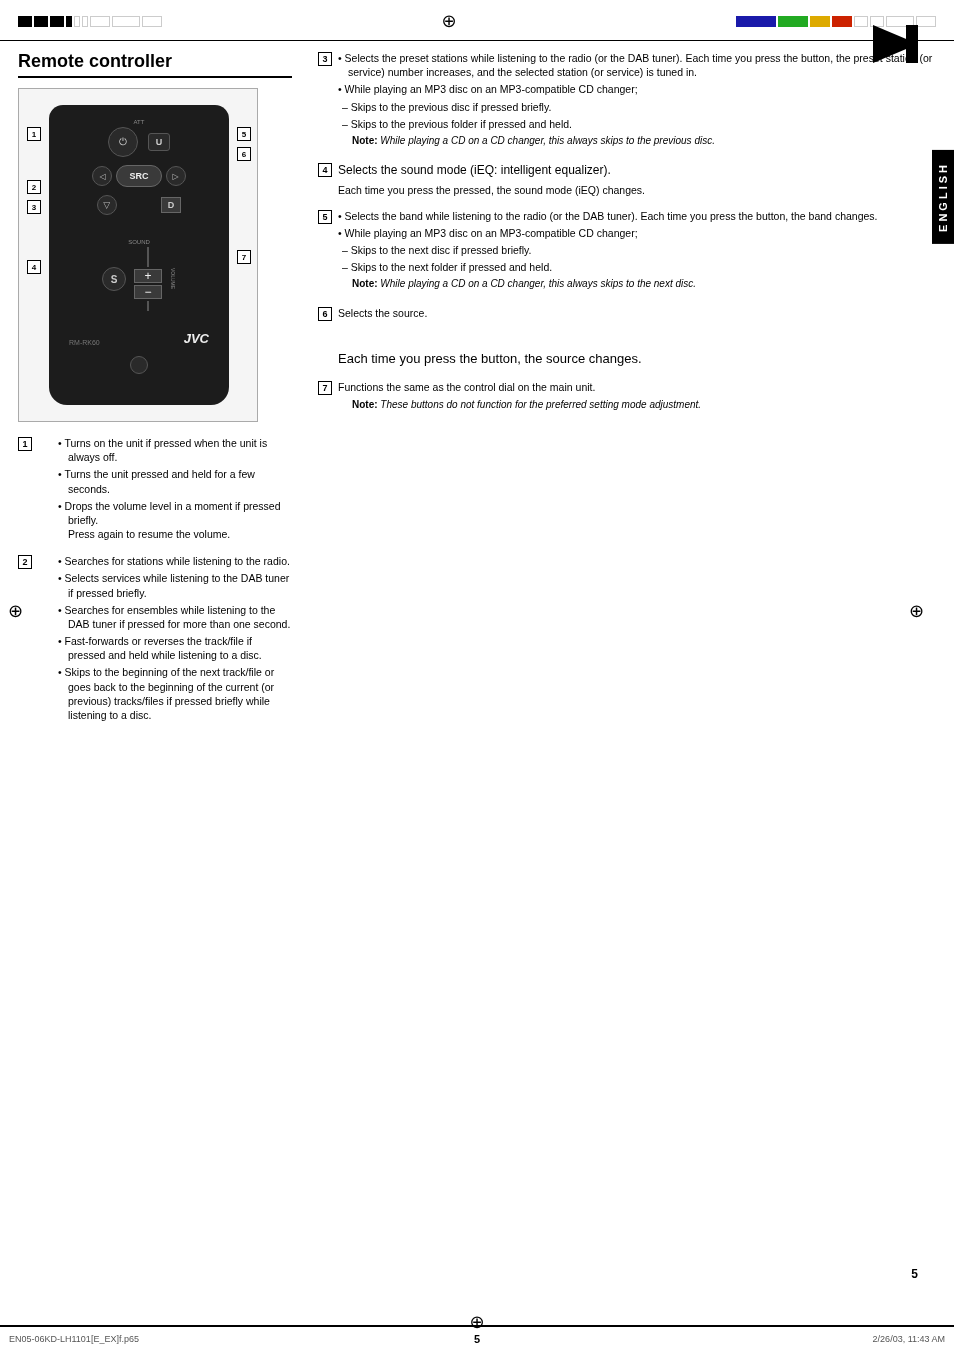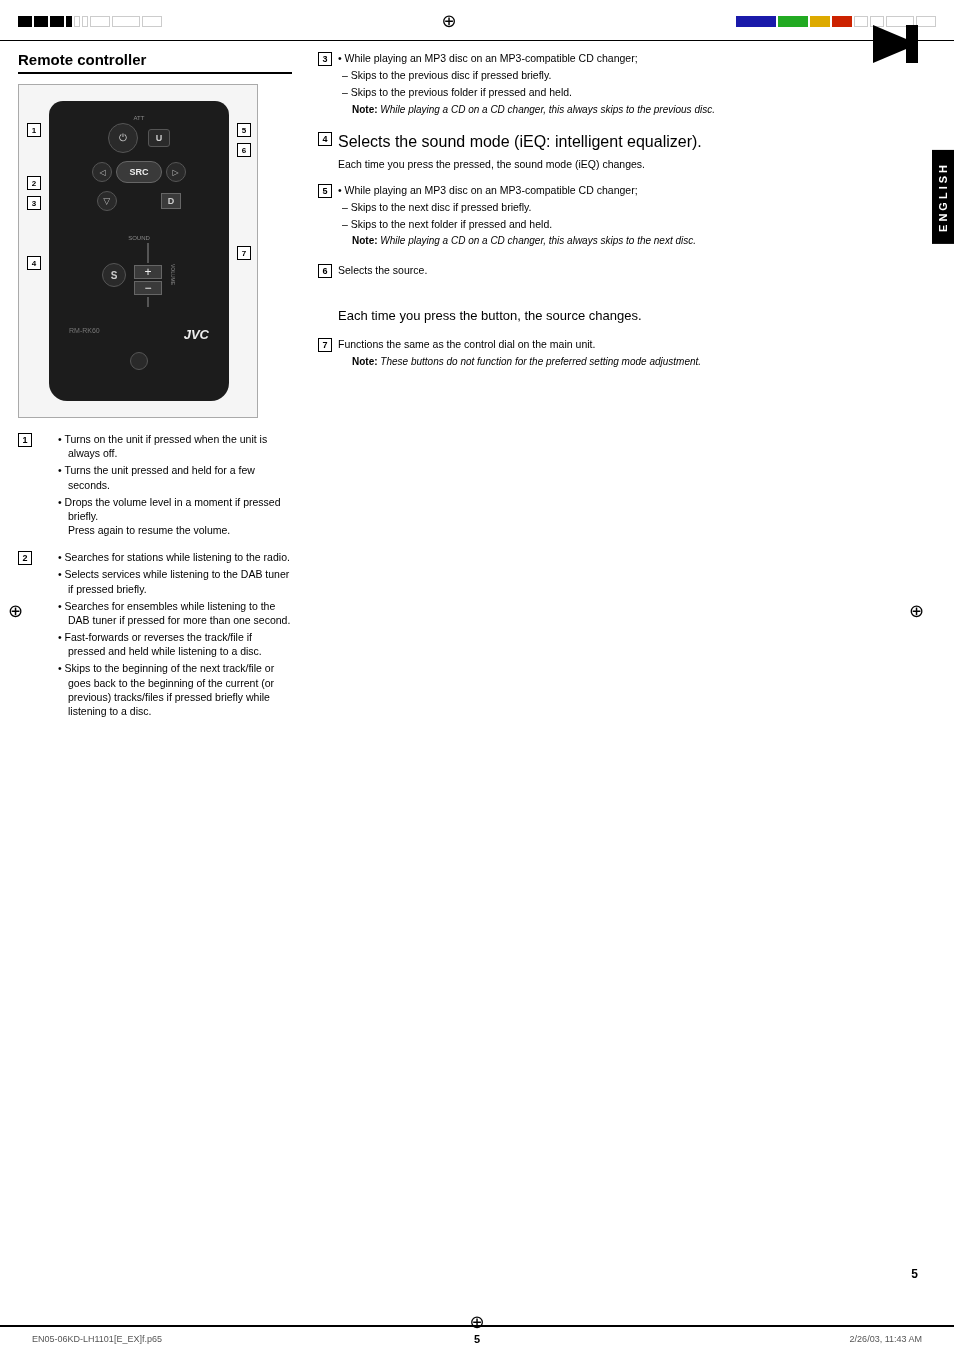--- a/index.html
+++ b/index.html
@@ -27,21 +27,21 @@
       padding-right: 16px;
     }
 
     
     .right-col {
       flex: 1;
       padding-left: 10px;
     }
 
     .section-title {
-      font-size: 15px;
+      font-size: 18px;
       font-weight: bold;
       border-bottom: 2px solid #000;
       padding-bottom: 4px;
       margin-bottom: 10px;
       font-family: Arial, Helvetica, sans-serif;
     }
 
     
     .num-box {
       position: absolute;
@@ -220,21 +220,21 @@
           <div style="background: #2a2a2a; border: 1px solid #555; border-radius: 50%; width: 24px; height: 24px; display: flex; align-items: center; justify-content: center; color: #ccc; font-size: 10px; font-weight: bold;">S</div>
           <div style="display: flex; flex-direction: column; align-items: center; gap: 2px;">
             <div style="width: 2px; height: 20px; background: #555; margin: 0 auto;"></div>
             <div style="background: #3a3a3a; border: 1px solid #666; width: 28px; height: 14px; display: flex; align-items: center; justify-content: center; color: #eee; font-size: 12px;">+</div>
             <div style="background: #3a3a3a; border: 1px solid #666; width: 28px; height: 14px; display: flex; align-items: center; justify-content: center; color: #eee; font-size: 12px;">−</div>
             <div style="width: 2px; height: 10px; background: #555; margin: 0 auto;"></div>
           </div>
           <div style="color: #888; font-size: 5px; writing-mode: vertical-rl;">VOLUME</div>
         </div>
 
-        <div style="display: flex; justify-content: space-between; align-items: flex-start; margin-top: 20px; padding: 0 4px;">
+        <div style="display: flex; justify-content: space-between; align-items: flex-end; margin-top: 20px; padding: 0 4px;">
           <div style="color: #777; font-size: 7px;">RM-RK60</div>
           <div style="color: #eee; font-size: 13px; font-weight: bold; font-style: italic;">JVC</div>
         </div>
 
         <div style="display: flex; justify-content: center; margin-top: 10px;">
           <div style="background: #2a2a2a; border: 1px solid #555; border-radius: 50%; width: 18px; height: 18px;"></div>
         </div>
       </div>
     </div>
 
@@ -262,42 +262,44 @@
       </div>
     </div>
   </div>
 
   <div class="right-col">
 
     <div class="desc-section" style="margin-bottom: 12px;">
       <div style="display: flex; align-items: flex-start;">
         <div class="num-badge" style="margin-right: 6px; margin-top: 1px; flex-shrink: 0;">3</div>
         <div>
+          <div class="bullet-item">Selects the preset stations while listening to the radio (or the DAB tuner). Each time you press the button, the preset station (or service) number increases, and the selected station (or service) is tuned in.</div>
           <div class="bullet-item">While playing an MP3 disc on an MP3-compatible CD changer;</div>
           <div class="dash-item">Skips to the previous disc if pressed briefly.</div>
           <div class="dash-item">Skips to the previous folder if pressed and held.</div>
           <div class="note-item"><strong>Note:</strong> <em>While playing a CD on a CD changer, this always skips to the previous disc.</em></div>
         </div>
       </div>
     </div>
 
     <div class="desc-section" style="margin-bottom: 12px;">
       <div style="display: flex; align-items: flex-start;">
         <div class="num-badge" style="margin-right: 6px; margin-top: 1px; flex-shrink: 0;">4</div>
         <div>
-          <div style="font-size: 16px; line-height: 1.35; margin-bottom: 4px;">Selects the sound mode (iEQ: intelligent equalizer).</div>
+          <div style="font-size: 12px; line-height: 1.35; margin-bottom: 4px;">Selects the sound mode (iEQ: intelligent equalizer).</div>
           <div style="font-size: 10.5px; line-height: 1.35;">Each time you press the pressed, the sound mode (iEQ) changes.</div>
         </div>
       </div>
     </div>
 
     <div class="desc-section" style="margin-bottom: 12px;">
       <div style="display: flex; align-items: flex-start;">
         <div class="num-badge" style="margin-right: 6px; margin-top: 1px; flex-shrink: 0;">5</div>
         <div>
+          <div class="bullet-item">Selects the band while listening to the radio (or the DAB tuner). Each time you press the button, the band changes.</div>
           <div class="bullet-item">While playing an MP3 disc on an MP3-compatible CD changer;</div>
           <div class="dash-item">Skips to the next disc if pressed briefly.</div>
           <div class="dash-item">Skips to the next folder if pressed and held.</div>
           <div class="note-item"><strong>Note:</strong> <em>While playing a CD on a CD changer, this always skips to the next disc.</em></div>
         </div>
       </div>
     </div>
 
     <div class="desc-section" style="margin-bottom: 12px;">
       <div style="display: flex; align-items: flex-start;">
@@ -322,19 +324,19 @@
   </div>
 </div>
 
 <div style="position: absolute; left: 8px; top: 600px; font-size: 18px; color: #000;">⊕</div>
 
 <div style="position: absolute; right: 30px; top: 600px; font-size: 18px; color: #000;">⊕</div>
 
 <div style="position: absolute; right: 36px; bottom: 70px; font-size: 12px; font-weight: bold;">5</div>
 
 <div style="position: absolute; bottom: 0; left: 0; right: 0; border-top: 2px solid #000;
-            display: flex; align-items: center; padding: 6px 32px; font-size: 9px; color: #555; gap: 32px;">
+            display: flex; align-items: center; padding: 6px 9px; font-size: 9px; color: #555; gap: 32px;">
   <div style="flex: 1;">EN05-06KD-LH1101[E_EX]f.p65</div>
   <div style="font-size: 11px; font-weight: bold; color: #000; text-align: center;">5</div>
   <div style="flex: 1; text-align: right;">2/26/03, 11:43 AM</div>
 </div>
 
 <div style="position: absolute; bottom: 18px; left: 50%; transform: translateX(-50%); font-size: 18px; color: #000;">⊕</div>
 
 </body></html>

